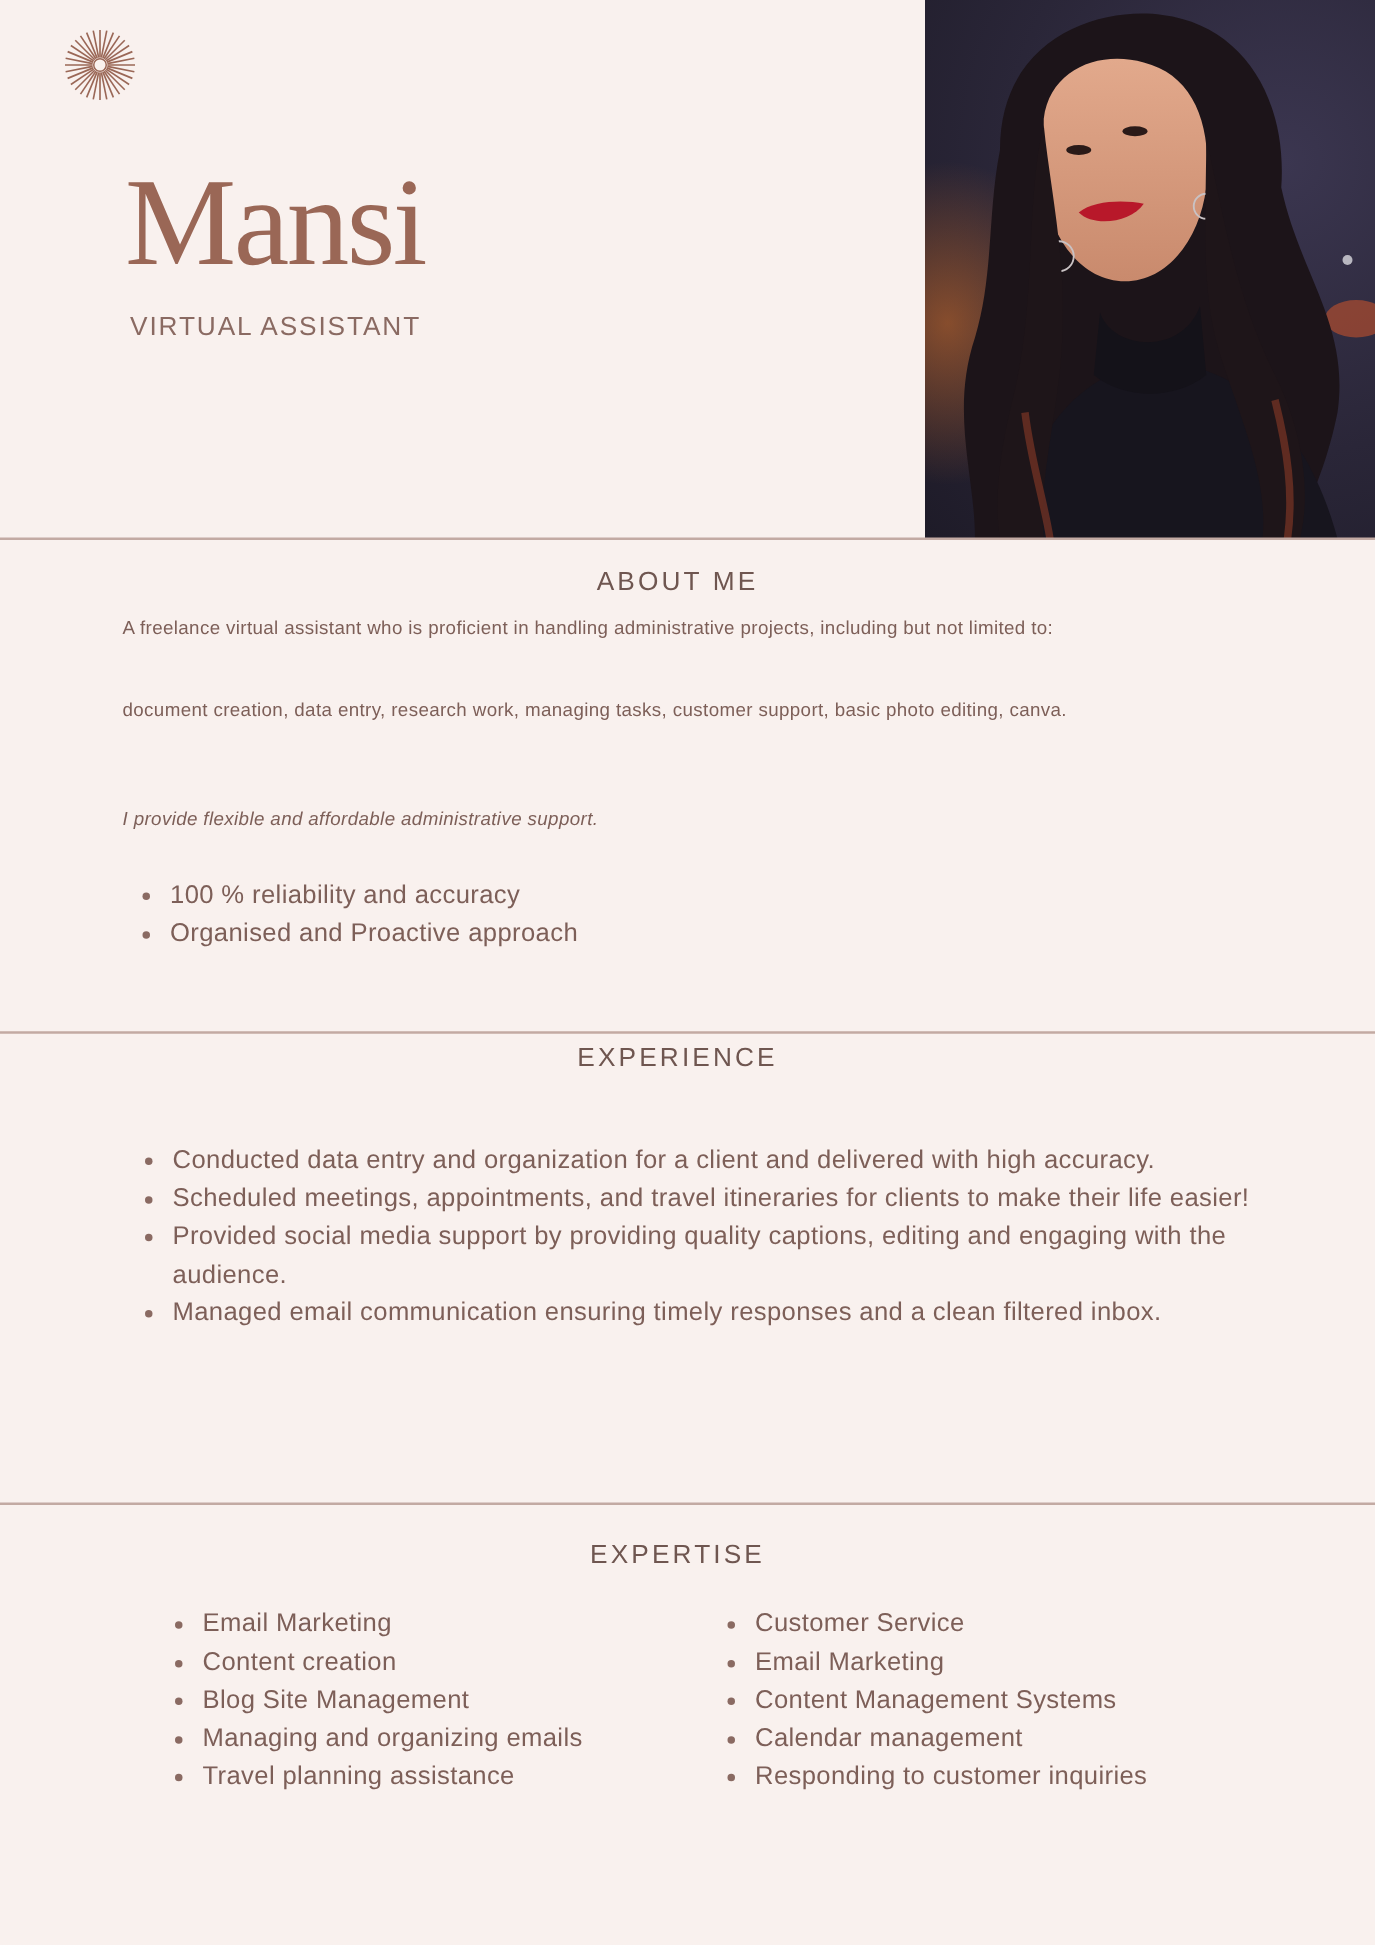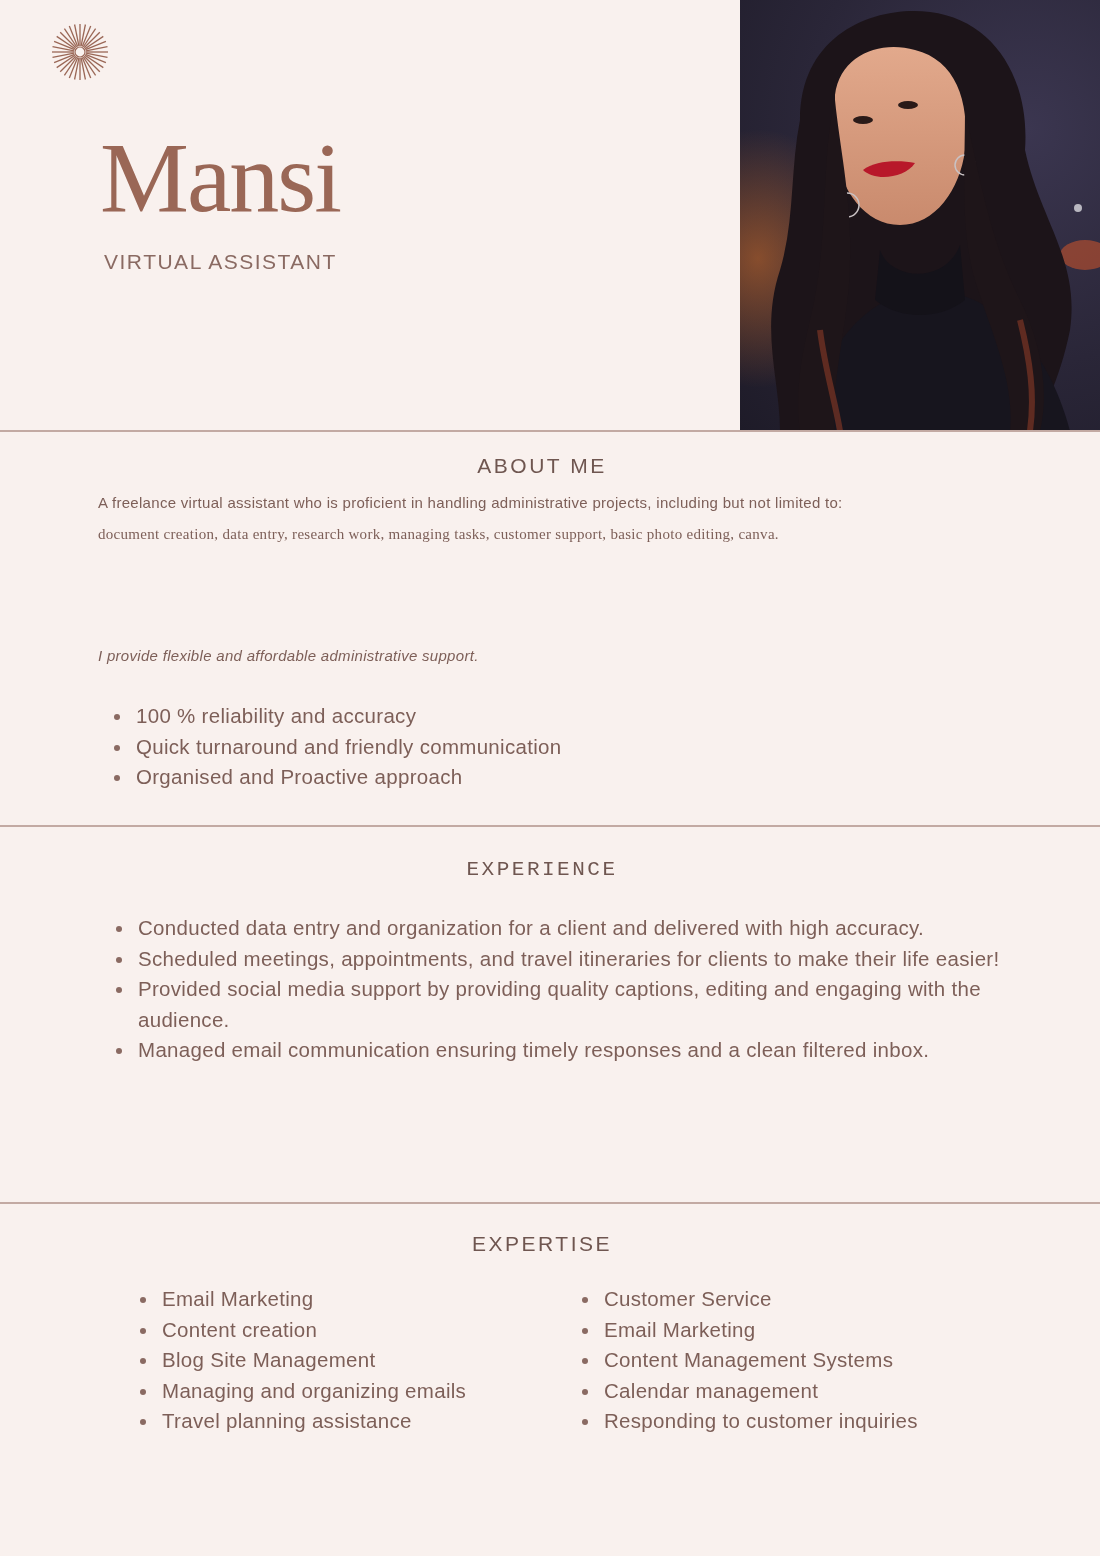--- a/index.html
+++ b/index.html
@@ -188,31 +188,30 @@
       <path d="M80 330 C85 370 95 400 100 431" stroke="#8a3a26" stroke-width="6" fill="none" opacity="0.6"></path>
       <path d="M280 320 C290 360 295 395 290 431" stroke="#8a3a26" stroke-width="6" fill="none" opacity="0.6"></path>
     </svg>
   </div>
 </div>
 
 <div class="divider" style="top:430px;"></div>
 
 <h3 class="section-title" style="top:454px;">ABOUT ME</h3>
 <p class="para" style="top:488px;">A freelance virtual assistant who is proficient in handling administrative projects, including but not limited to:</p>
-<p class="para" style="top:519px;font-family:Liberation Serif, serif;">document creation, data entry, research work, managing tasks, customer support, basic photo editing, canva.</p>
+<p class="para" style="top:554px;">document creation, data entry, research work, managing tasks, customer support, basic photo editing, canva.</p>
 <p class="para" style="top:641px;font-style:italic;">I provide flexible and affordable administrative support.</p>
 <ul class="bullets" style="left:110px; top:701px;">
   <li>100 % reliability and accuracy</li>
-  <li>Quick turnaround and friendly communication</li>
   <li>Organised and Proactive approach</li>
 </ul>
 
 <div class="divider" style="top:825px;"></div>
 
-<h3 class="section-title" style="top:858px;font-family:Liberation Mono, monospace;">EXPERIENCE</h3>
+<h3 class="section-title" style="top:835px;">EXPERIENCE</h3>
 <ul class="bullets" style="left:112px; top:913px; width:920px;">
   <li>Conducted data entry and organization for a client and delivered with high accuracy.</li>
   <li>Scheduled meetings, appointments, and travel itineraries for clients to make their life easier!</li>
   <li>Provided social media support by providing quality captions, editing and engaging with the audience.</li>
   <li>Managed email communication ensuring timely responses and a clean filtered inbox.</li>
 </ul>
 
 <div class="divider" style="top:1202px;"></div>
 
 <h3 class="section-title" style="top:1232px;">EXPERTISE</h3>

